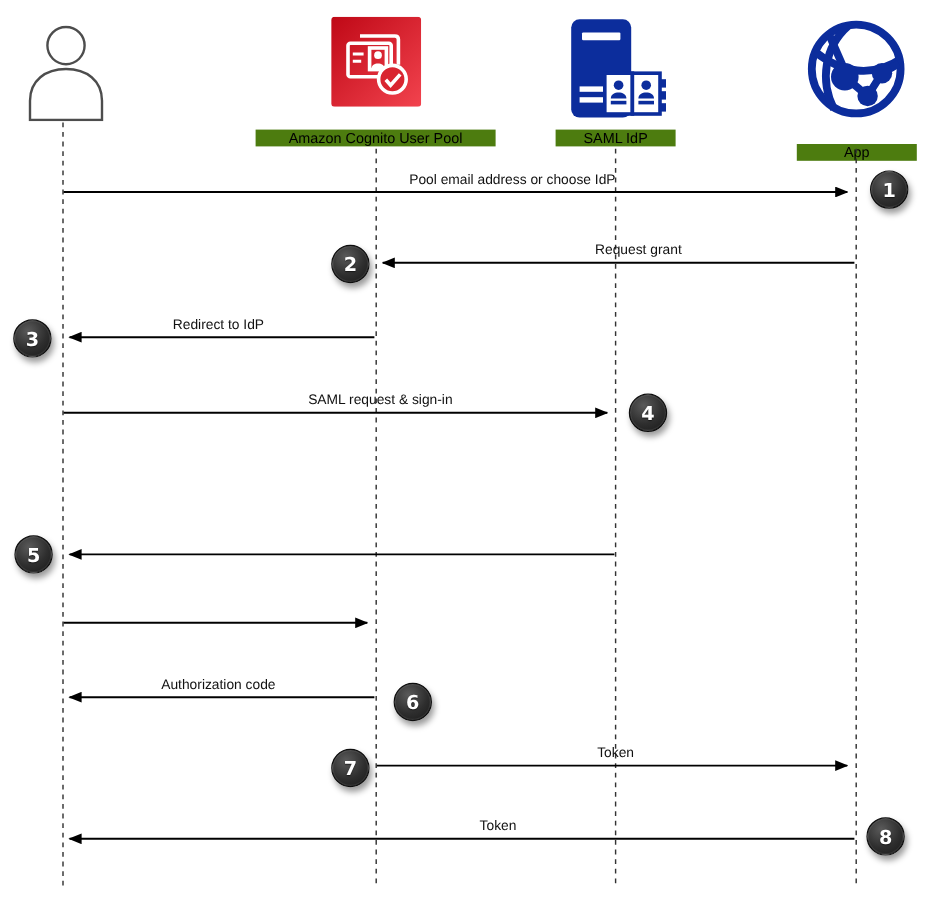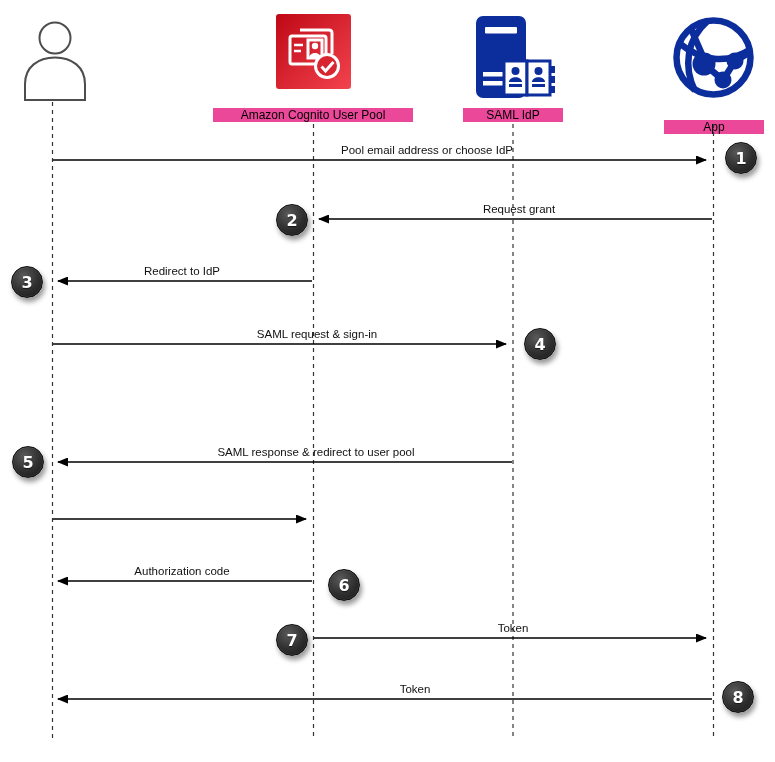--- a/index.html
+++ b/index.html
@@ -3,21 +3,21 @@
 <meta charset="utf-8">
 <style>
   html,body{margin:0;padding:0;background:#fff;}
   .canvas{
     position:relative;width:775px;height:762px;background:#ffffff;overflow:hidden;
     font-family:"Liberation Sans", sans-serif;color:#111;
   }
   .abs{position:absolute;}
   .actor-label{
     position:absolute;font-size:12px;color:#000;text-align:center;
-    background:#ec4899;line-height:14px;white-space:nowrap;
+    background:#4d7c0f;line-height:14px;white-space:nowrap;
   }
   .msg-label{
     position:absolute;width:300px;text-align:center;font-size:11.5px;color:#111;
     line-height:14px;white-space:nowrap;pointer-events:none;
   }
   .badge{
     position:absolute;width:30px;height:30px;border-radius:50%;
     background:radial-gradient(circle at 38% 30%, #5a5a5a 0%, #2e2e2e 55%, #181818 100%);
     border:1px solid #0d0d0d;
     box-shadow:2px 4px 5px rgba(0,0,0,0.40), inset 0 0 0 1px rgba(255,255,255,0.08);
@@ -117,24 +117,23 @@
       <line x1="53" y1="344" x2="506" y2="344" marker-end="url(#ah)"></line>
       <line x1="512" y1="462" x2="58" y2="462" marker-end="url(#ah)"></line>
       <line x1="53" y1="519" x2="306" y2="519" marker-end="url(#ah)"></line>
       <line x1="312" y1="581" x2="58" y2="581" marker-end="url(#ah)"></line>
       <line x1="314" y1="638" x2="706" y2="638" marker-end="url(#ah)"></line>
       <line x1="712" y1="699" x2="58" y2="699" marker-end="url(#ah)"></line>
     </g>
   </svg>
 
   <div class="msg-label" style="left:277px;top:143px">Pool email address or choose IdP</div>
-  <div class="msg-label" style="left:369px;top:202px">Request grant</div>
+  <div class="msg-label" style="left:382px;top:202px">Request grant</div>
   <div class="msg-label" style="left:32px;top:264px">Redirect to IdP</div>
   <div class="msg-label" style="left:167px;top:327px">SAML request &amp; sign-in</div>
-  <div class="msg-label" style="left:166px;top:445px">SAML response &amp; redirect to user pool</div>
   <div class="msg-label" style="left:32px;top:564px">Authorization code</div>
   <div class="msg-label" style="left:363px;top:621px">Token</div>
   <div class="msg-label" style="left:265px;top:682px">Token</div>
 
   <div class="badge" style="left:725px;top:142px">1</div>
   <div class="badge" style="left:276px;top:204px">2</div>
   <div class="badge" style="left:11px;top:266px">3</div>
   <div class="badge" style="left:524px;top:328px">4</div>
   <div class="badge" style="left:12px;top:446px">5</div>
   <div class="badge" style="left:328px;top:569px">6</div>

